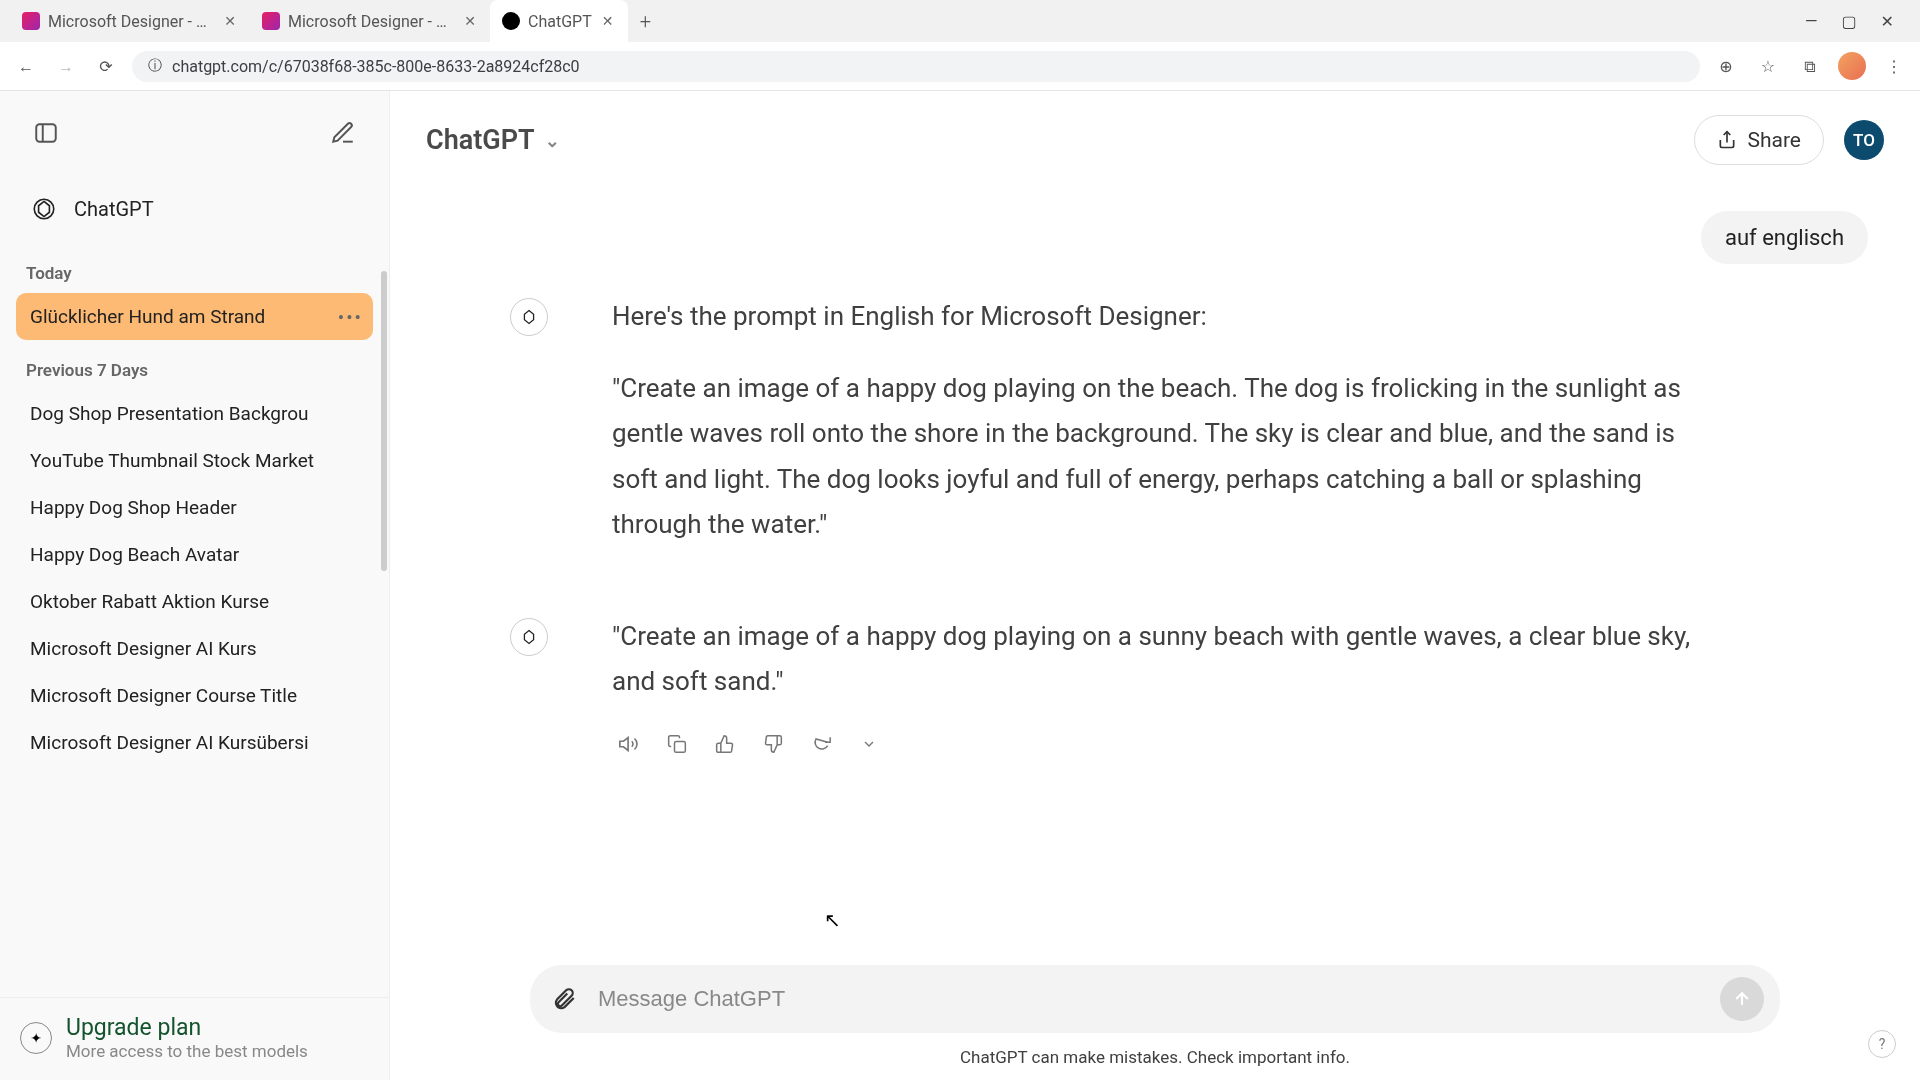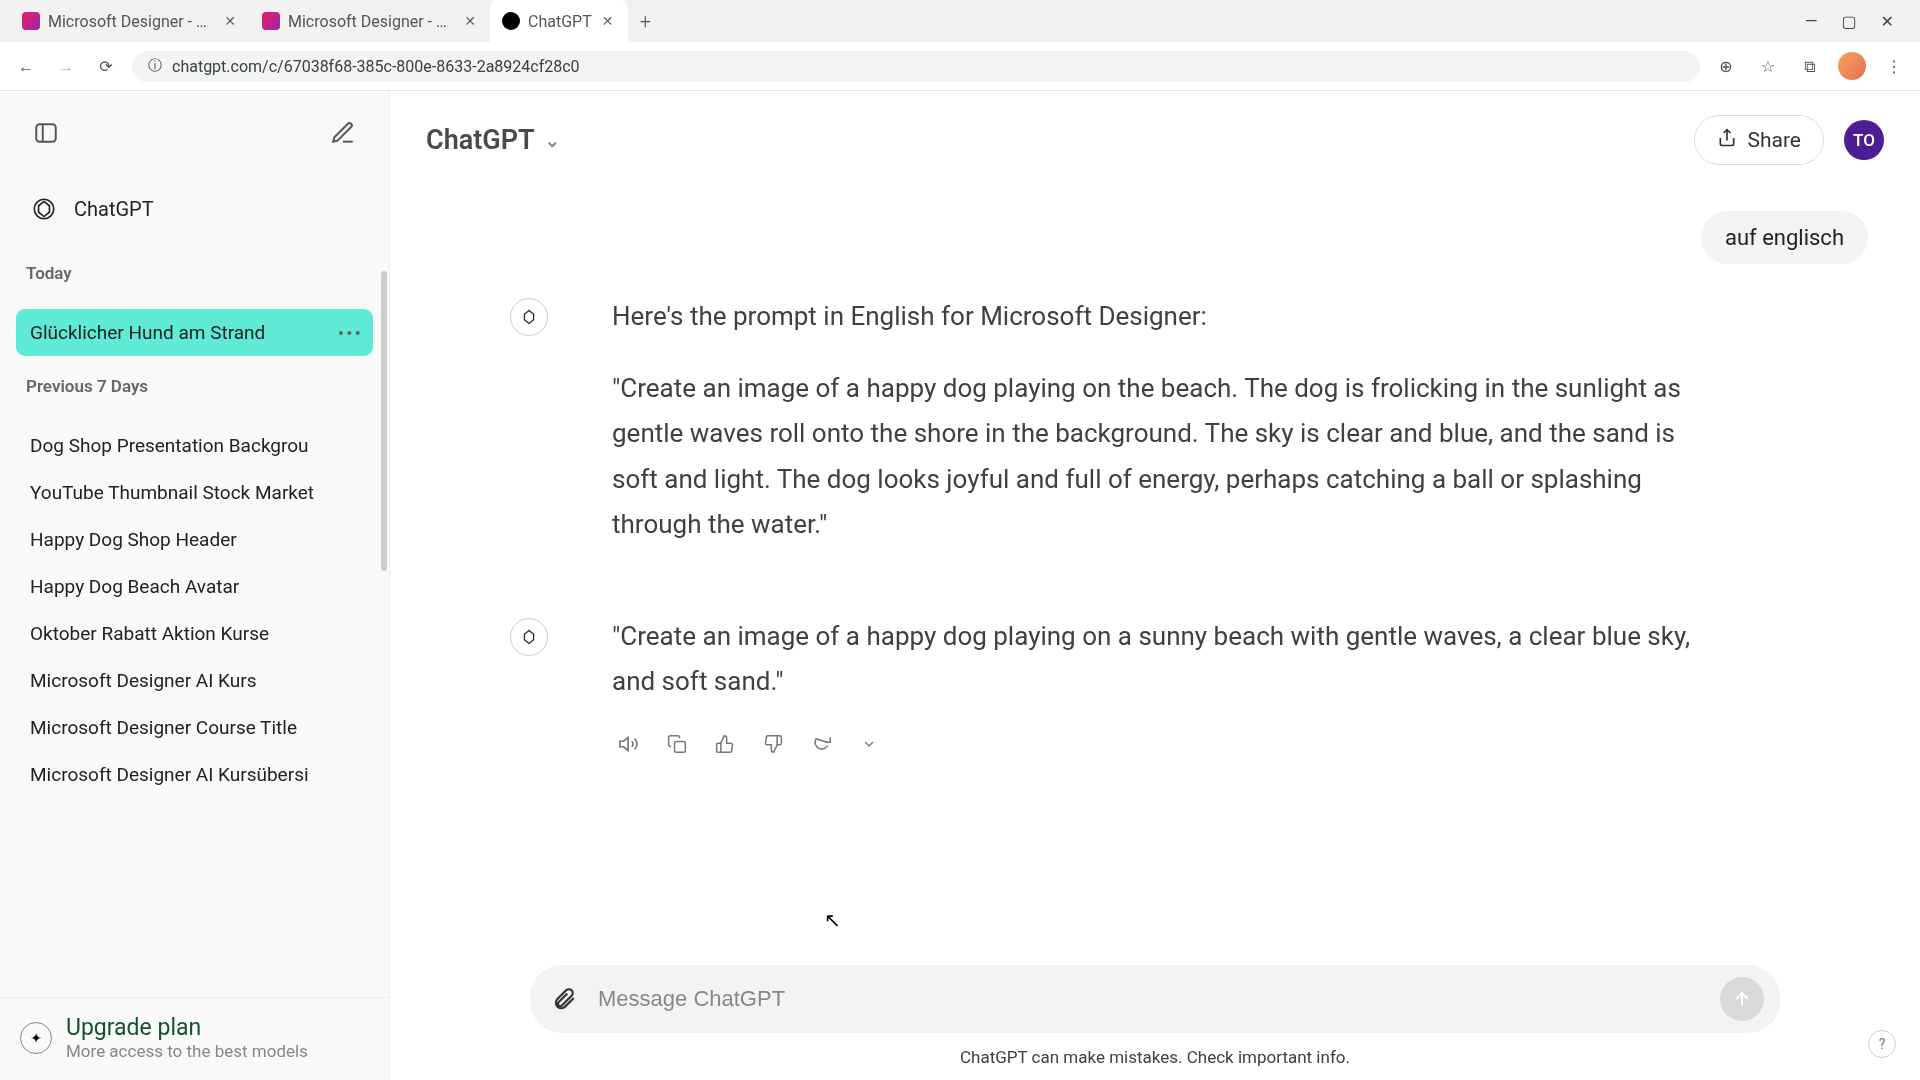--- a/index.html
+++ b/index.html
@@ -29,39 +29,39 @@
 .app { display: flex; height: calc(1080px - 90px); }
 .sidebar { width: 390px; background: #f9f9f9; display: flex; flex-direction: column; border-right: 1px solid #eee; position: relative; }
 .sidebar-top { display: flex; justify-content: space-between; padding: 20px 24px; }
 .burger, .compose { width: 44px; height: 44px; display: flex; align-items: center; justify-content: center; color: #555; border-radius: 10px; }
 
 .sidebar-nav { padding: 8px 16px; }
 .nav-item { display: flex; align-items: center; gap: 16px; padding: 12px 14px; font-size: 20px; color: #222; border-radius: 10px; }
 .nav-icon { width: 28px; height: 28px; display: flex; align-items: center; justify-content: center; }
 
 .sidebar-scroll { flex: 1; overflow-y: auto; padding: 0 16px; }
-.section-label { font-size: 17px; color: #666; font-weight: 600; padding: 20px 10px 26px; }
+.section-label { font-size: 17px; color: #666; font-weight: 600; padding: 20px 10px 10px; }
 .history-item { padding: 12px 14px; font-size: 19px; color: #222; border-radius: 10px; white-space: nowrap; overflow: hidden; text-overflow: ellipsis; position: relative; }
-.history-item.active { background: #5eead4; border-radius: 9px; }
+.history-item.active { background: #fdba74; }
 .history-item .more { position: absolute; right: 10px; top: 50%; transform: translateY(-50%); color: #666; letter-spacing: 2px; }
 
 .sidebar-bottom { padding: 16px 20px 20px; border-top: 1px solid #eee; display: flex; gap: 14px; align-items: center; }
 .sparkle { width: 32px; height: 32px; border: 1.5px solid #888; border-radius: 50%; display: flex; align-items: center; justify-content: center; font-size: 14px; }
 .upgrade-title { font-size: 23px; color: #14532d; }
 .upgrade-sub { font-size: 17px; color: #888; }
 .sidebar-scrollbar { position: absolute; right: 2px; top: 180px; width: 6px; height: 300px; background: #ccc; border-radius: 3px; }
 
 
 .main { flex: 1; display: flex; flex-direction: column; background: #fff; }
 .main-header { display: flex; justify-content: space-between; align-items: center; padding: 24px 36px; }
 .model-picker { display: flex; align-items: center; gap: 10px; font-size: 27px; font-weight: 600; color: #4a4a4a; }
 .chevron { color: #888; font-size: 18px; }
 .header-right { display: flex; align-items: center; gap: 20px; }
-.share-btn { display: flex; gap: 10px; padding: 12px 22px; border: 1px solid #ddd; border-radius: 30px; font-size: 21px; background: #fff; color: #333; }
-.avatar { width: 40px; height: 40px; border-radius: 50%; background: #4c1d95; color: #fff; display: flex; align-items: center; justify-content: center; font-size: 17px; font-weight: 500; }
+.share-btn { display: flex; align-items: center; gap: 10px; padding: 12px 22px; border: 1px solid #ddd; border-radius: 30px; font-size: 21px; background: #fff; color: #333; }
+.avatar { width: 40px; height: 40px; border-radius: 50%; background: #0c4a6e; color: #fff; display: flex; align-items: center; justify-content: center; font-size: 17px; font-weight: 500; }
 
 .conversation { flex: 1; overflow-y: auto; padding: 10px 44px 20px 120px; }
 .turn-user { display: flex; justify-content: flex-end; margin: 12px 0 30px; padding-right: 8px; }
 .user-bubble { background: #f3f3f3; padding: 14px 24px; border-radius: 28px; font-size: 22px; color: #222; }
 .turn-assistant { display: flex; gap: 24px; margin: 20px 0 40px; }
 .assistant-icon { width: 38px; height: 38px; border: 1.5px solid #ccc; border-radius: 50%; display: flex; align-items: center; justify-content: center; flex-shrink: 0; margin-top: 4px; }
 .assistant-content { font-size: 26px; line-height: 1.75; color: #404040; max-width: 1100px; margin-left: 40px; }
 .assistant-content p { margin-bottom: 26px; }
 .msg-actions { display: flex; gap: 22px; color: #777; margin-top: 10px; padding-left: 4px; }
 .msg-action { width: 26px; height: 26px; display: flex; align-items: center; justify-content: center; }

